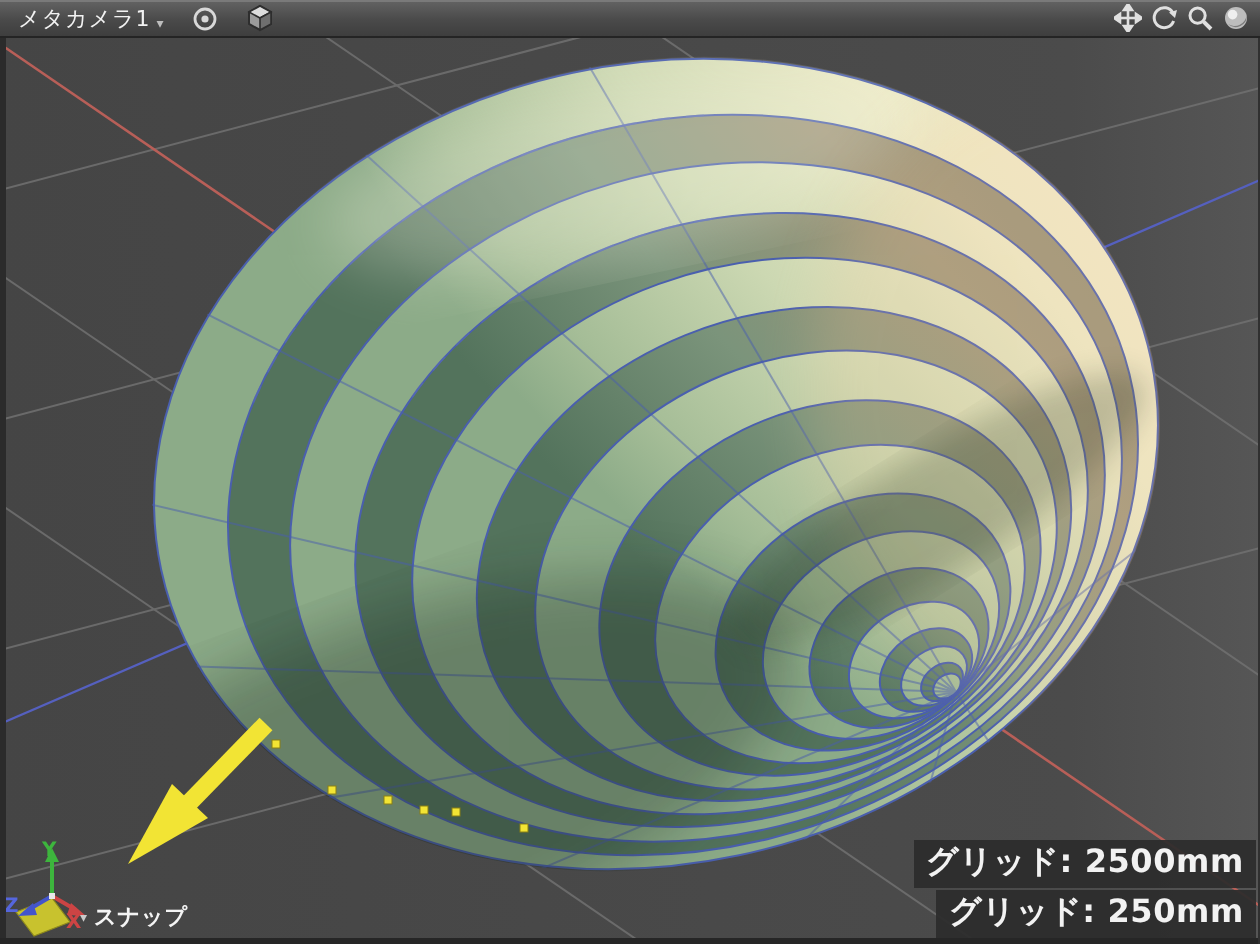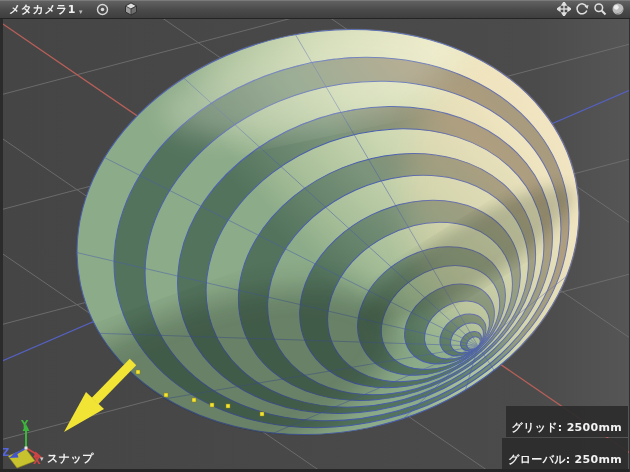--- a/index.html
+++ b/index.html
@@ -3,39 +3,39 @@
 <meta charset="utf-8">
 <style>
   html,body{margin:0;padding:0;background:#222;}
   .window{position:relative;width:630px;height:472px;overflow:hidden;
           font-family:"DejaVu Sans","Liberation Sans",sans-serif;background:#4a4a4a;}
   
   .titlebar{position:absolute;left:0;top:0;width:630px;height:18px;z-index:30;
             background:linear-gradient(#646464,#4a4a4a 55%,#3e3e3e);
             border-bottom:1px solid #242424;box-shadow:inset 0 1px 0 #7a7a7a;
             display:flex;align-items:center;}
-  .tb-title{color:#f2f2f2;font-size:11px;font-weight:bold;margin-left:9px;
+  .tb-title{color:#f2f2f2;font-size:11px;font-weight:normal;margin-left:9px;
             letter-spacing:.5px;display:flex;align-items:flex-end;cursor:default;}
   .tb-caret{font-size:7px;color:#bdbdbd;margin-left:3px;margin-bottom:1px;}
   .tb-icon{width:16px;height:16px;margin-left:12px;display:flex;align-items:center;
            justify-content:center;}
   .tb-right{margin-left:auto;display:flex;align-items:center;margin-right:4px;}
   .tb-right .tb-icon{margin-left:2px;}
   
   .viewport{position:absolute;inset:0;z-index:1;}
   .viewport svg{display:block;}
   
   .edge-left{position:absolute;left:0;top:0;bottom:0;width:3px;background:#2b2b2b;z-index:20;}
   .edge-bottom{position:absolute;left:0;right:0;bottom:0;height:3px;background:#262626;z-index:20;}
   .edge-right{position:absolute;right:0;top:0;bottom:0;width:1px;background:#303030;z-index:20;}
   
   .status{position:absolute;right:2px;bottom:3px;z-index:25;display:flex;
           flex-direction:column;align-items:flex-end;}
-  .status .box{background:rgba(44,44,44,.93);color:#f2f2f2;font-size:11px;
-               font-weight:bold;padding:14px 6px 2px 6px;margin-top:1px;
+  .status .box{background:rgba(44,44,44,.93);color:#f2f2f2;font-size:16px;
+               font-weight:bold;padding:1px 6px 2px 6px;margin-top:1px;
                white-space:nowrap;letter-spacing:.3px;}
   .coord-label{position:absolute;left:40px;top:451px;z-index:25;color:#f4f4f4;
                font-size:11px;font-weight:bold;display:flex;align-items:center;
                letter-spacing:.5px;cursor:default;}
   .coord-label .caret{font-size:7px;color:#c9c9c9;margin-right:3px;}
 </style>
 </head>
 <body>
 
 <div class="window">
@@ -223,16 +223,16 @@
   <div class="edge-bottom"></div>
   <div class="edge-right"></div>
 
   <div class="coord-label">
     <span class="caret">▾</span>
     <span>スナップ</span>
   </div>
 
   <div class="status">
     <div class="box">グリッド: 2500mm</div>
-    <div class="box">グローバル: 250mm</div>
+    <div class="box">グリッド: 250mm</div>
   </div>
 
 </div>
 
 </body></html>

